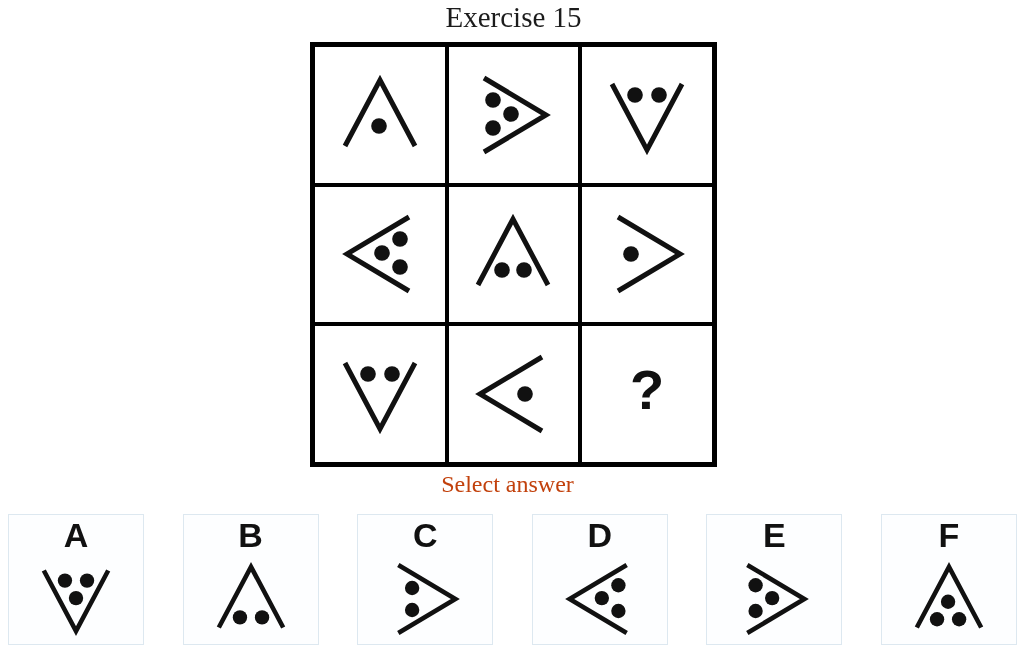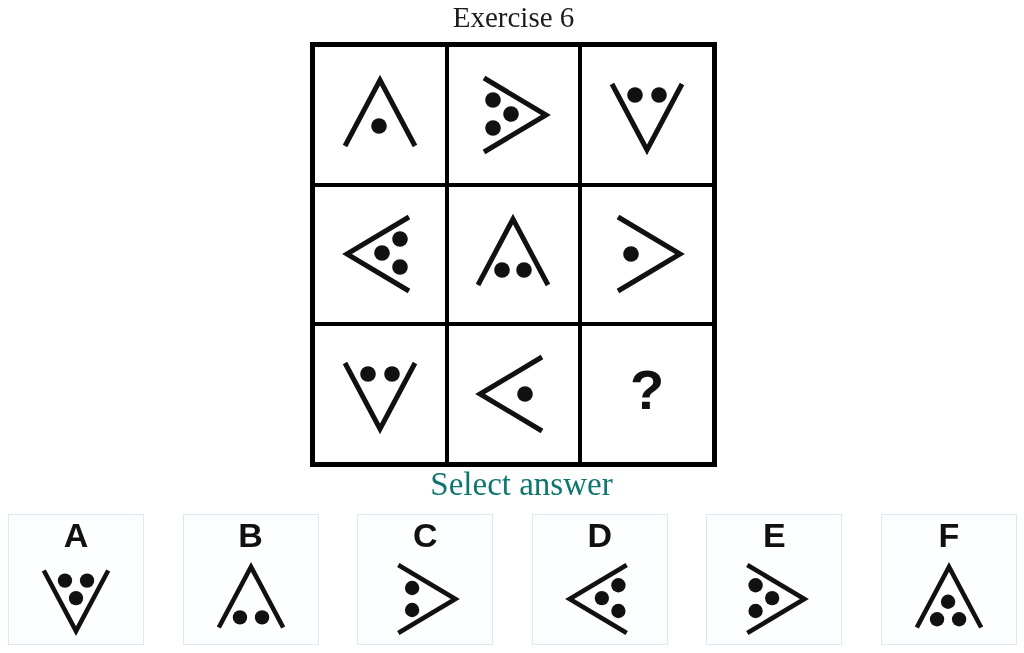--- a/index.html
+++ b/index.html
@@ -50,27 +50,27 @@
   .qmark {
     font-family: "Liberation Sans", sans-serif;
     font-weight: bold;
     font-size: 56px;
     color: #111111;
     line-height: 1;
     transform: translateY(-4px);
   }
   .select-label {
     position: absolute;
-    left: 318px;
+    left: 304px;
     top: 468px;
     width: 407px;
     text-align: center;
     font-family: "Liberation Serif", "DejaVu Serif", serif;
-    font-size: 33px;
-    color: #0f766e;
+    font-size: 24px;
+    color: #c2410c;
     line-height: 32px;
   }
   .options {
     position: absolute;
     left: 8px;
     top: 514px;
     width: 1009px;
     height: 131px;
     display: flex;
     justify-content: space-between;
@@ -100,21 +100,21 @@
     align-items: center;
     justify-content: center;
   }
   .opt-glyph svg { display: block; }
 </style>
 </head>
 <body>
 
 <div class="page">
 
-  <div class="title">Exercise 6</div>
+  <div class="title">Exercise 15</div>
 
   <div class="grid">
     <div class="cell">
         <svg viewBox="0 0 100 100" width="100" height="100">
           <polyline points="15,81 50,15 85,81" fill="none" stroke="#111111" stroke-width="5"></polyline>
           <circle cx="49" cy="61" r="7.8" fill="#111111"></circle>
         </svg>
       </div>
     <div class="cell">
         <svg viewBox="0 0 100 100" width="100" height="100">

